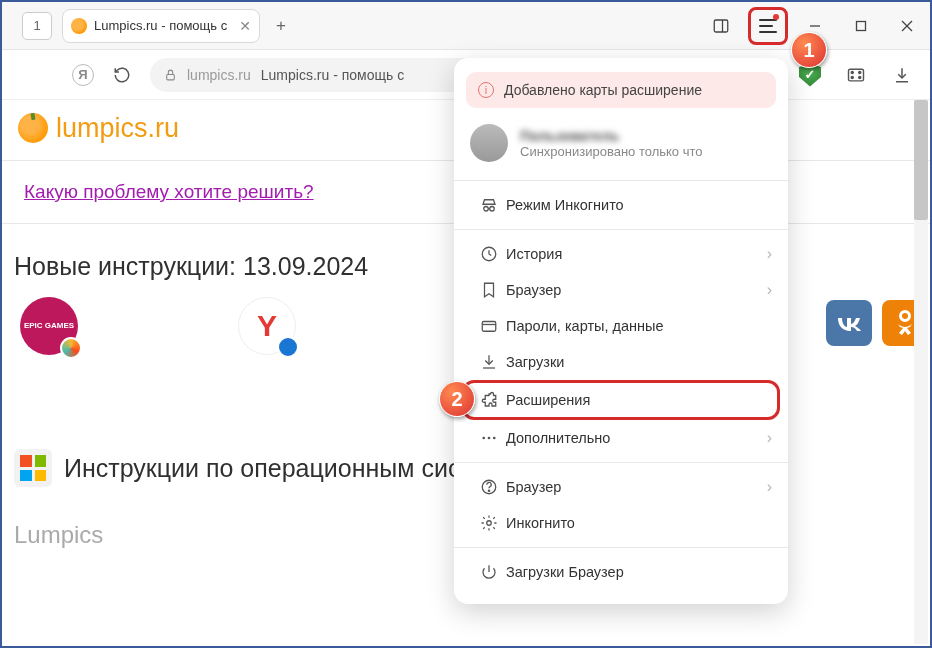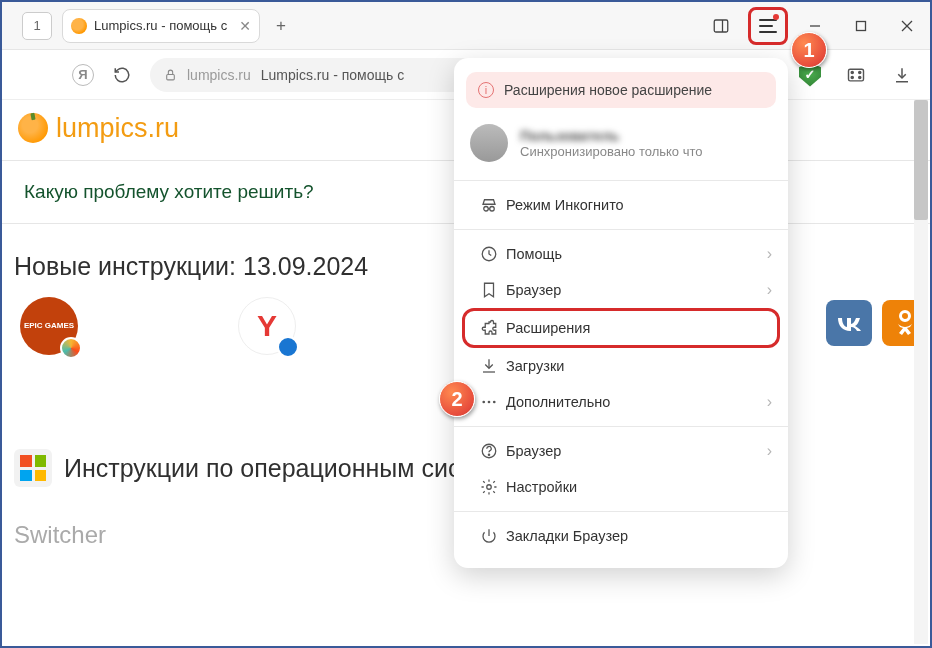--- a/index.html
+++ b/index.html
@@ -111,36 +111,36 @@
   .logo-orange::before {
     content:''; position:absolute; top:0; left:50%; width:4px; height:7px;
     background:#5a8b2b; transform:translateX(-50%) rotate(-10deg);
     border-radius: 1px;
   }
   .logo-text { color:#f39c12; font-size: 27px; }
   .search-bar {
     margin: 4px 0 0; height: 64px; border-top:1px solid #e6e6e6; border-bottom:1px solid #e6e6e6;
     display:flex; align-items:center; padding: 0 22px;
   }
-  .search-bar span { color:#14532d; font-size: 19px; }
+  .search-bar span { color:#a21caf; font-size: 19px; text-decoration: underline; }
   .h2 {
     padding: 28px 0 16px 12px; font-size: 25px; color:#303030; font-weight:400;
   }
   .cards {
     display:flex; gap: 8px; padding: 0 18px;
   }
   .card {
     display:flex; gap: 10px; width: 210px;
   }
   .card-img {
     width: 58px; height: 58px; border-radius: 50%; background:#222;
     display:flex; align-items:center; justify-content:center; position:relative;
     flex-shrink: 0;
   }
-  .card-img.epic { background:#c2410c; }
+  .card-img.epic { background:#be185d; }
   .epic-txt { color:#fff; font-size:8px; text-align:center; font-weight:bold; line-height:1; }
   .badge {
     position:absolute; bottom:-4px; right:-4px; width:22px; height:22px; border-radius:50%;
     border: 2px solid #fff;
   }
   .card-img.yandex { background:#fff; border:1px solid #eee; }
   .yandex-y { color:#e53935; font-size:30px; font-weight:bold; }
   .card a { color:#1a73e8; font-size:15px; line-height:1.55; text-decoration:none; }
   .card3-text { color:#1a73e8; font-size:15px; }
   .section-title {
@@ -335,21 +335,21 @@
   <div class="section-title">
     <div class="os-icon">
         <div></div>
         <div></div>
         <div></div>
         <div></div>
       </div>
     <span style="white-space:nowrap;overflow:hidden">Инструкции по операционным системам</span>
   </div>
   <div class="os-row">
-    <div>Switcher</div>
+    <div>Lumpics</div>
     <div>iOS (iPhone, iPad)</div>
   </div>
 </div>
 
 <div class="social">
   <div class="sbtn vk">
     <svg width="26" height="16" viewBox="0 0 26 16" fill="#fff">
         <path d="M14 16c-7 0-12-5-12-13h4c0 6 3 9 5 9V3h4v6c2 0 4-3 5-6h4c-1 4-3 7-5 8 2 1 5 3 6 5h-4c-1-2-3-4-6-4v4h-1z"></path>
       </svg>
   </div>
@@ -361,21 +361,21 @@
   </div>
 </div>
 
 <div class="scrollbar">
   <div class="thumb"></div>
 </div>
 
 <div class="menu">
   <div class="menu-banner">
     <div class="info-i">i</div>
-    <span>Расширения новое расширение</span>
+    <span>Добавлено карты расширение</span>
   </div>
   <div class="profile">
     <div class="avatar"></div>
     <div>
       <div class="profile-name">Пользователь</div>
       <div class="profile-sub">Синхронизировано только что</div>
     </div>
   </div>
   <div class="sep"></div>
   <div class="mitem">
@@ -390,49 +390,58 @@
     <span>Режим Инкогнито</span>
   </div>
   <div class="sep"></div>
   <div class="mitem">
     <span class="micon">
         <svg width="18" height="18" viewBox="0 0 24 24" fill="none" stroke="currentColor" stroke-width="1.7">
           <circle cx="12" cy="12" r="9"></circle>
           <path d="M12 7v5l3 2"></path>
         </svg>
       </span>
-    <span>Помощь</span>
+    <span>История</span>
     <span class="chev">›</span>
   </div>
   <div class="mitem">
     <span class="micon">
         <svg width="18" height="18" viewBox="0 0 24 24" fill="none" stroke="currentColor" stroke-width="1.7">
           <path d="M6 3h12v18l-6-4-6 4z"></path>
         </svg>
       </span>
     <span>Браузер</span>
     <span class="chev">›</span>
   </div>
-  <div class="mitem highlight">
-    <span class="micon">
-        <svg width="18" height="18" viewBox="0 0 24 24" fill="none" stroke="currentColor" stroke-width="1.7">
-          <path d="M14 4a2 2 0 1 1 4 0v2h3v5h-2a2 2 0 1 0 0 4h2v5h-5v-2a2 2 0 1 0-4 0v2H7v-5H5a2 2 0 1 1 0-4h2V6h5V4z"></path>
-        </svg>
-      </span>
-    <span>Расширения</span>
+  <div class="mitem">
+    <span class="micon">
+        <svg width="18" height="18" viewBox="0 0 24 24" fill="none" stroke="currentColor" stroke-width="1.7">
+          <rect x="3" y="6" width="18" height="13" rx="2"></rect>
+          <path d="M3 10h18"></path>
+        </svg>
+      </span>
+    <span>Пароли, карты, данные</span>
   </div>
   <div class="mitem">
     <span class="micon">
         <svg width="18" height="18" viewBox="0 0 24 24" fill="none" stroke="currentColor" stroke-width="1.7">
           <path d="M12 3v11"></path>
           <path d="M7 10l5 5 5-5"></path>
           <path d="M4 20h16"></path>
         </svg>
       </span>
     <span>Загрузки</span>
+  </div>
+  <div class="mitem highlight">
+    <span class="micon">
+        <svg width="18" height="18" viewBox="0 0 24 24" fill="none" stroke="currentColor" stroke-width="1.7">
+          <path d="M14 4a2 2 0 1 1 4 0v2h3v5h-2a2 2 0 1 0 0 4h2v5h-5v-2a2 2 0 1 0-4 0v2H7v-5H5a2 2 0 1 1 0-4h2V6h5V4z"></path>
+        </svg>
+      </span>
+    <span>Расширения</span>
   </div>
   <div class="mitem">
     <span class="micon">
         <svg width="18" height="18" viewBox="0 0 24 24" fill="currentColor">
           <circle cx="5" cy="12" r="1.8"></circle>
           <circle cx="12" cy="12" r="1.8"></circle>
           <circle cx="19" cy="12" r="1.8"></circle>
         </svg>
       </span>
     <span>Дополнительно</span>
@@ -450,28 +459,28 @@
     <span>Браузер</span>
     <span class="chev">›</span>
   </div>
   <div class="mitem">
     <span class="micon">
         <svg width="18" height="18" viewBox="0 0 24 24" fill="none" stroke="currentColor" stroke-width="1.7">
           <circle cx="12" cy="12" r="3"></circle>
           <path d="M12 2v3M12 19v3M4.2 4.2l2.1 2.1M17.7 17.7l2.1 2.1M2 12h3M19 12h3M4.2 19.8l2.1-2.1M17.7 6.3l2.1-2.1"></path>
         </svg>
       </span>
-    <span>Настройки</span>
+    <span>Инкогнито</span>
   </div>
   <div class="sep"></div>
   <div class="mitem">
     <span class="micon">
         <svg width="18" height="18" viewBox="0 0 24 24" fill="none" stroke="currentColor" stroke-width="1.7">
           <path d="M12 3v9"></path>
           <path d="M6 7a8 8 0 1 0 12 0"></path>
         </svg>
       </span>
-    <span>Закладки Браузер</span>
+    <span>Загрузки Браузер</span>
   </div>
 </div>
 
 <div class="callout c1">1</div>
 <div class="callout c2">2</div>
 
 </body></html>

